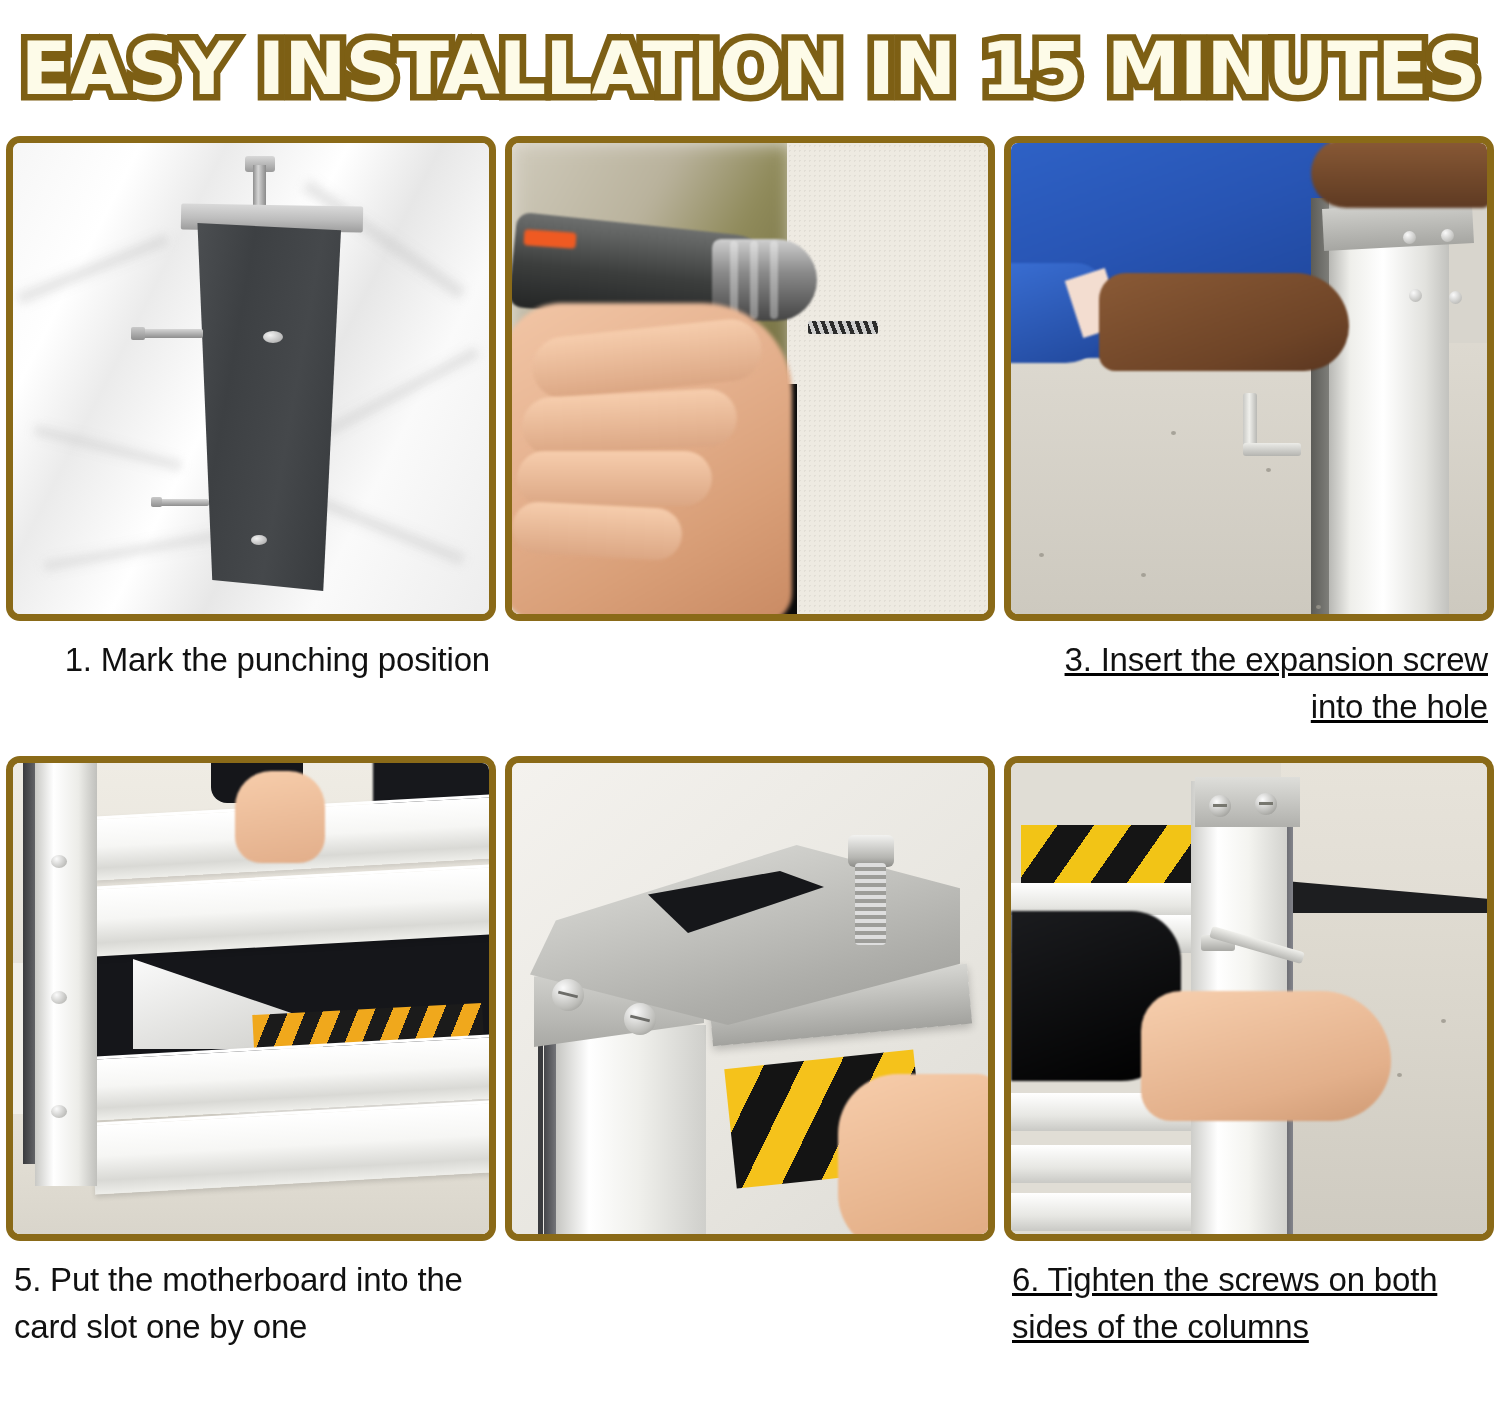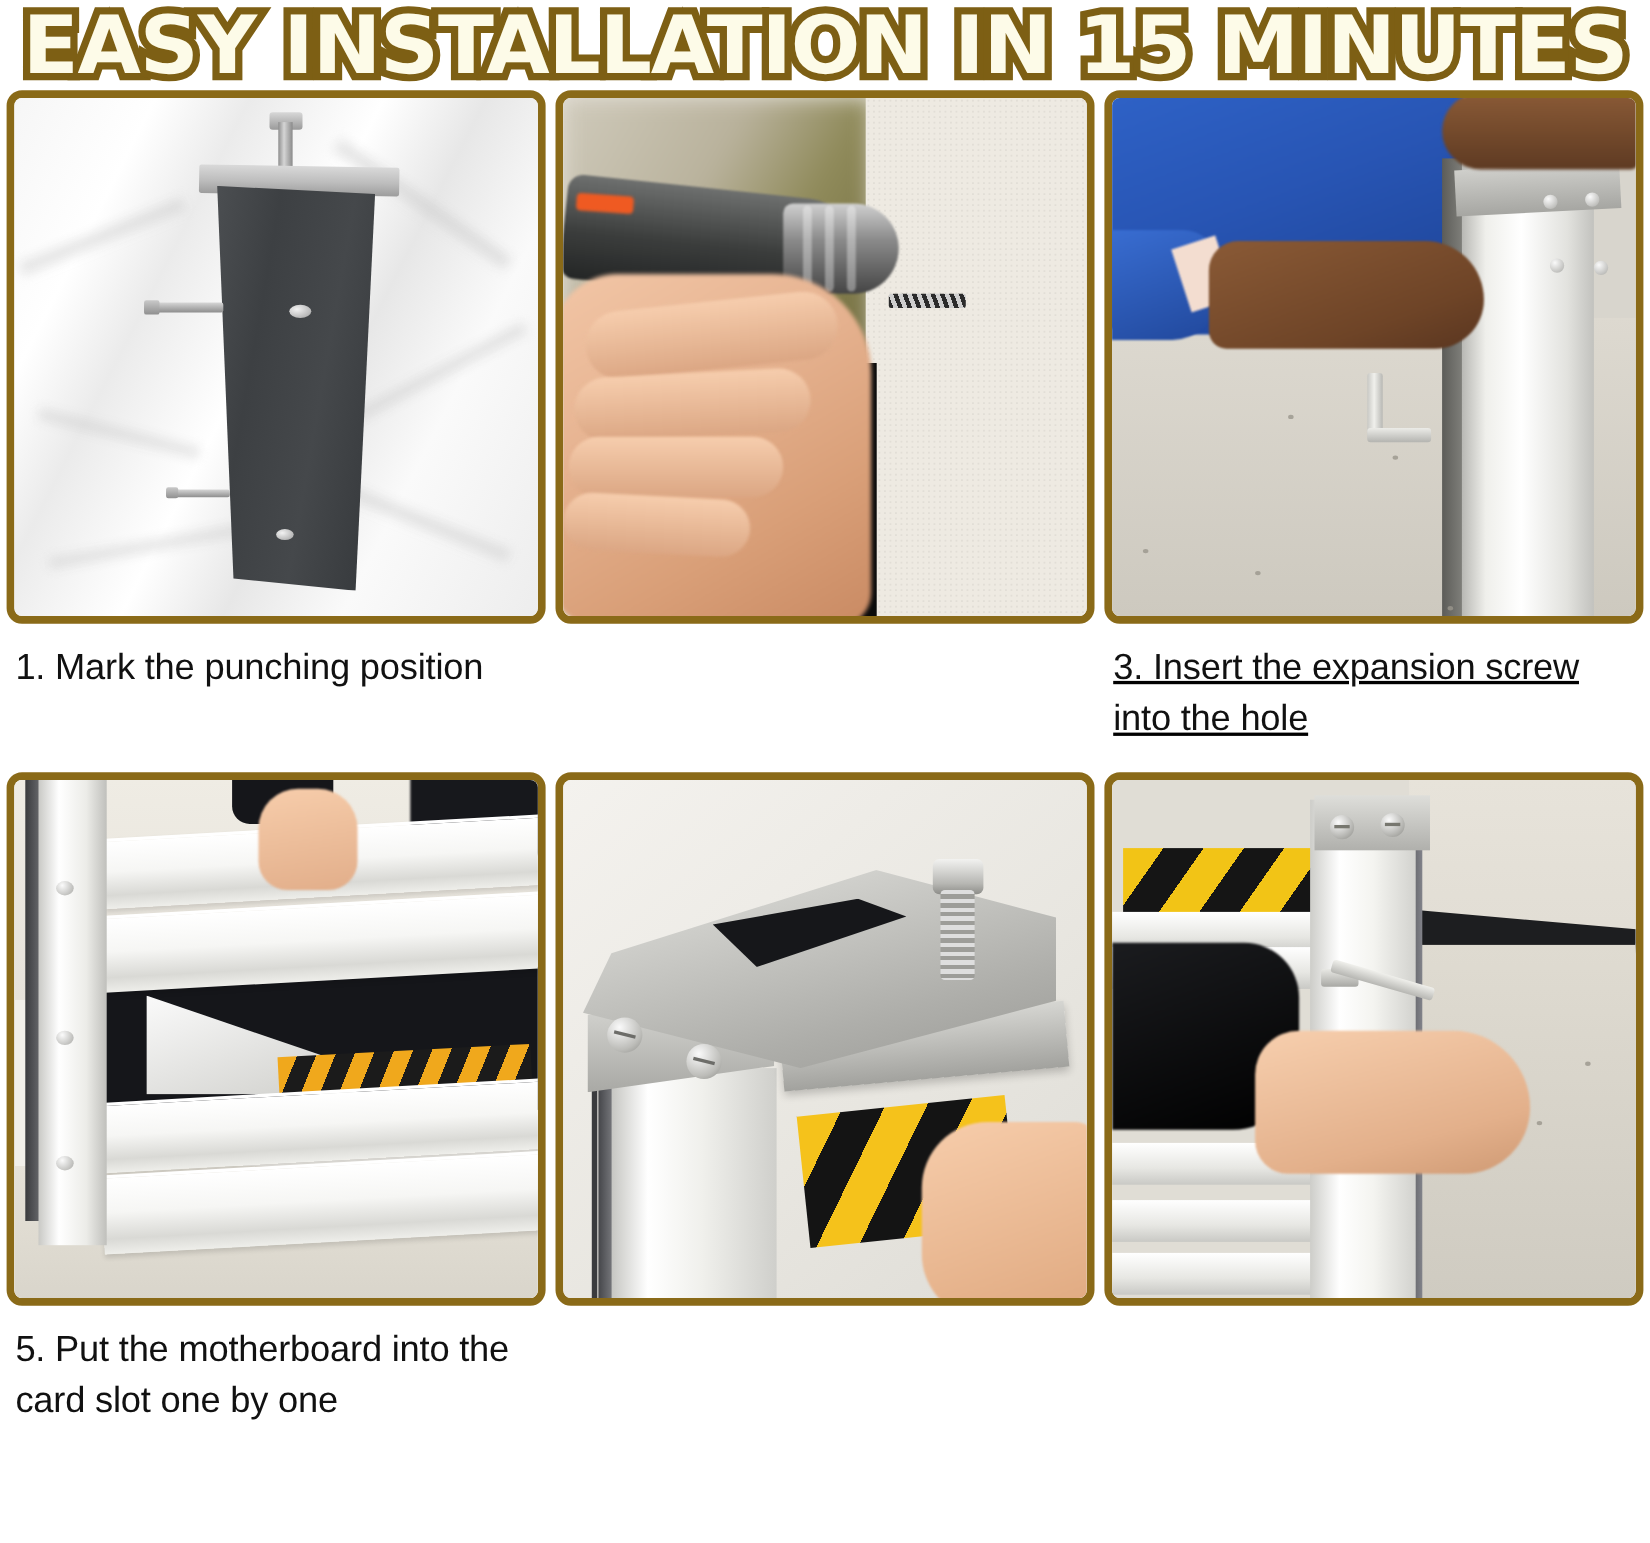--- a/index.html
+++ b/index.html
@@ -9,21 +9,21 @@
     height: 1403px;
     background: #ffffff;
     font-family: "Liberation Sans", sans-serif;
     overflow: hidden;
     position: relative;
   }
 
   
   .title-bar {
     width: 1500px;
-    height: 82px;
+    height: 136px;
     display: flex;
     align-items: center;
     justify-content: center;
     background: #ffffff;
   }
   .title-text {
     font-family: "DejaVu Sans", sans-serif;
     font-size: 73px;
     font-weight: bold;
     letter-spacing: -1px;
@@ -67,21 +67,21 @@
 
   .caption {
     font-family: "Liberation Sans", sans-serif;
     font-size: 33px;
     line-height: 1.42;
     color: #111111;
     padding: 16px 6px 0 8px;
     letter-spacing: -0.2px;
   }
 
-  .row-1 .caption { height: 135px; }
+  .row-1 .caption { height: 135px; text-align: right; }
   .row-2 .caption { height: 150px; }
 
   
   .p1 { background:
       linear-gradient(117deg, #f6f6f6 0%, #ffffff 18%, #ebebeb 30%, #ffffff 47%, #e7e7e7 60%, #fafafa 75%, #ededed 100%);
   }
   .p1 .cloth-fold {
     position: absolute; background: rgba(200,200,200,.45);
     filter: blur(5px);
   }
@@ -637,16 +637,17 @@
           <div class="screw6 sc1"></div>
           <div class="screw6 sc2"></div>
           <div class="wrench6b"></div>
           <div class="wrench6"></div>
           <div class="sleeve6"></div>
           <div class="hand6"></div>
           <div class="dot6 d1"></div>
           <div class="dot6 d2"></div>
         </div>
       </div>
+      <div class="caption">6. Tighten the screws on both sides of the columns</div>
     </div>
 
   </div>
 </div>
 
 </body></html>

